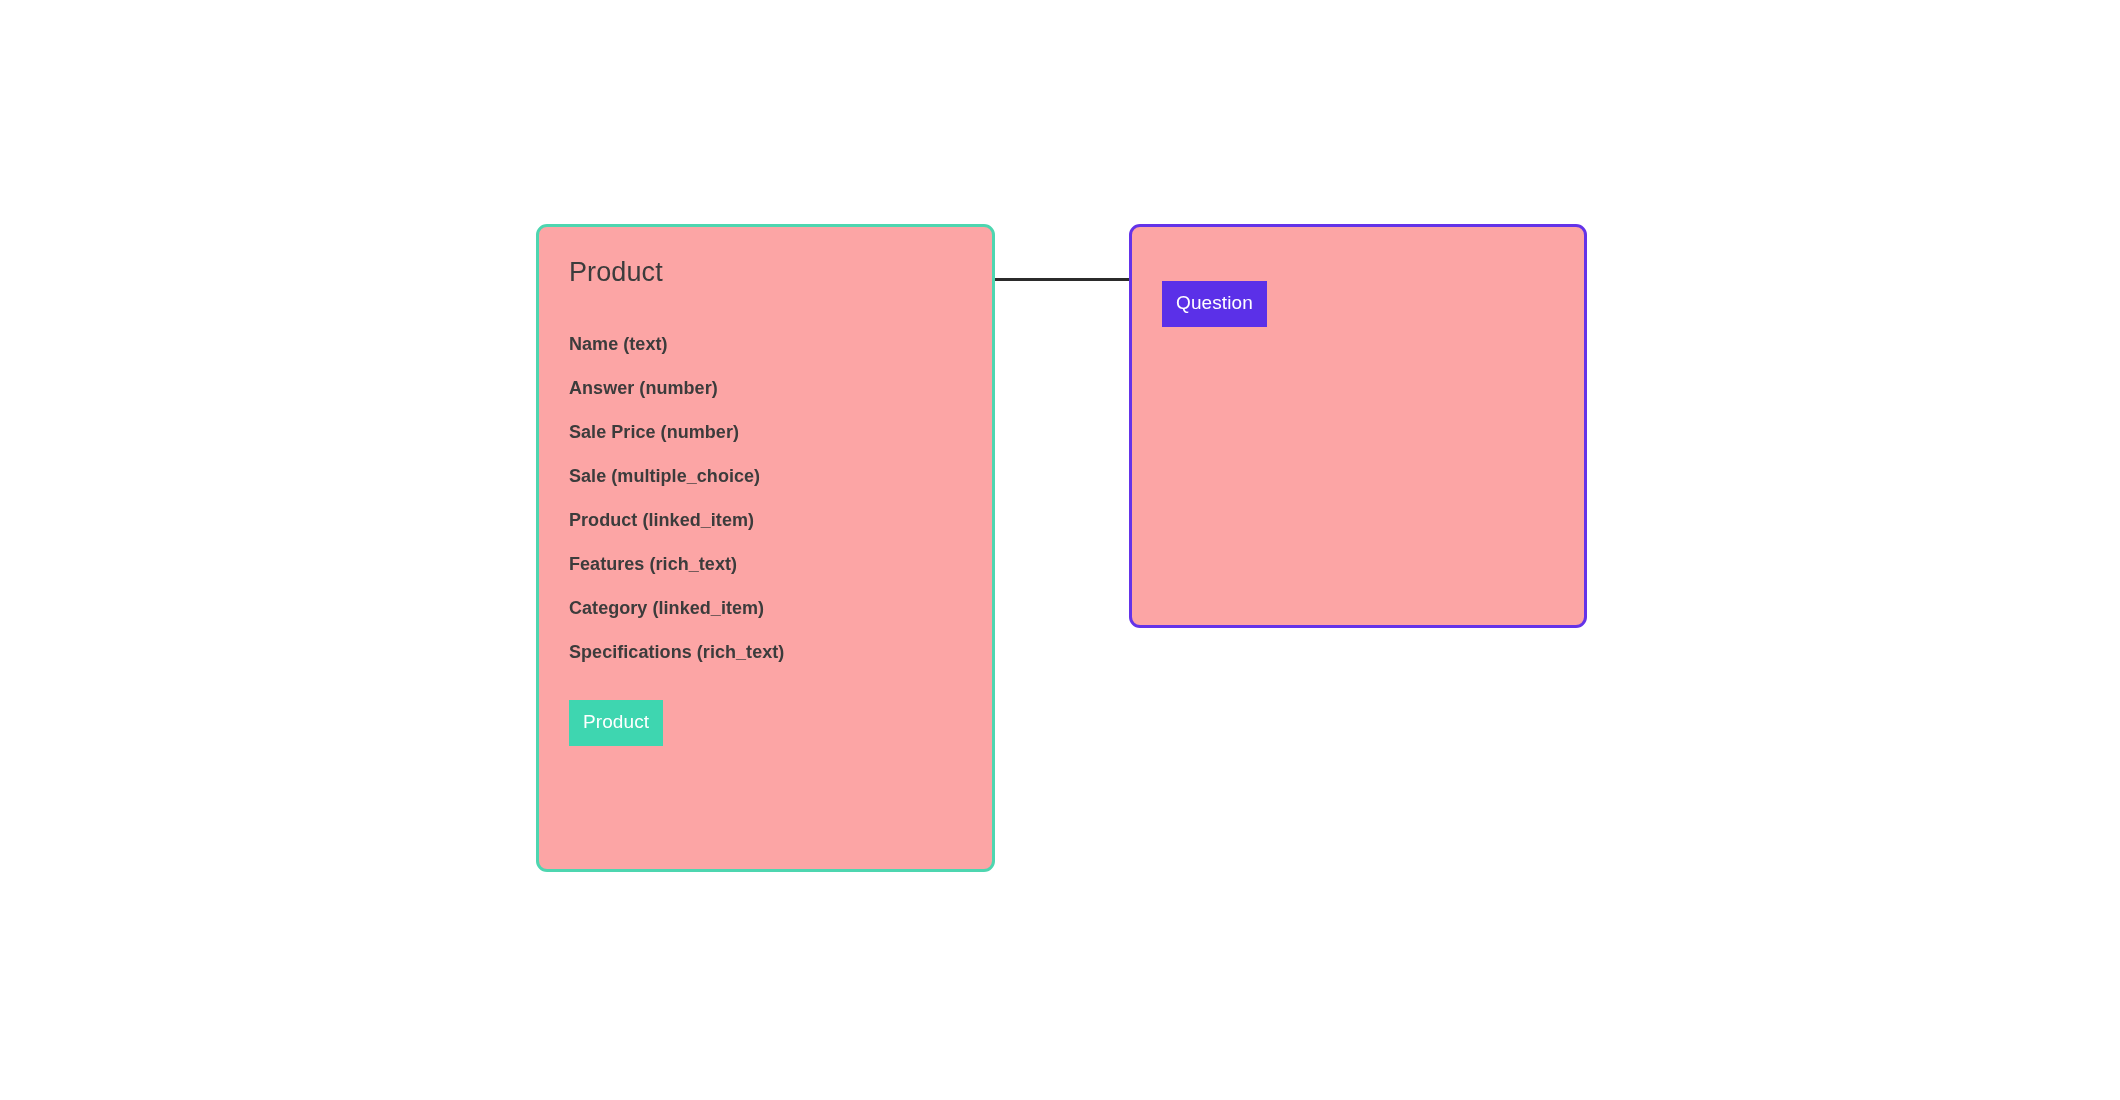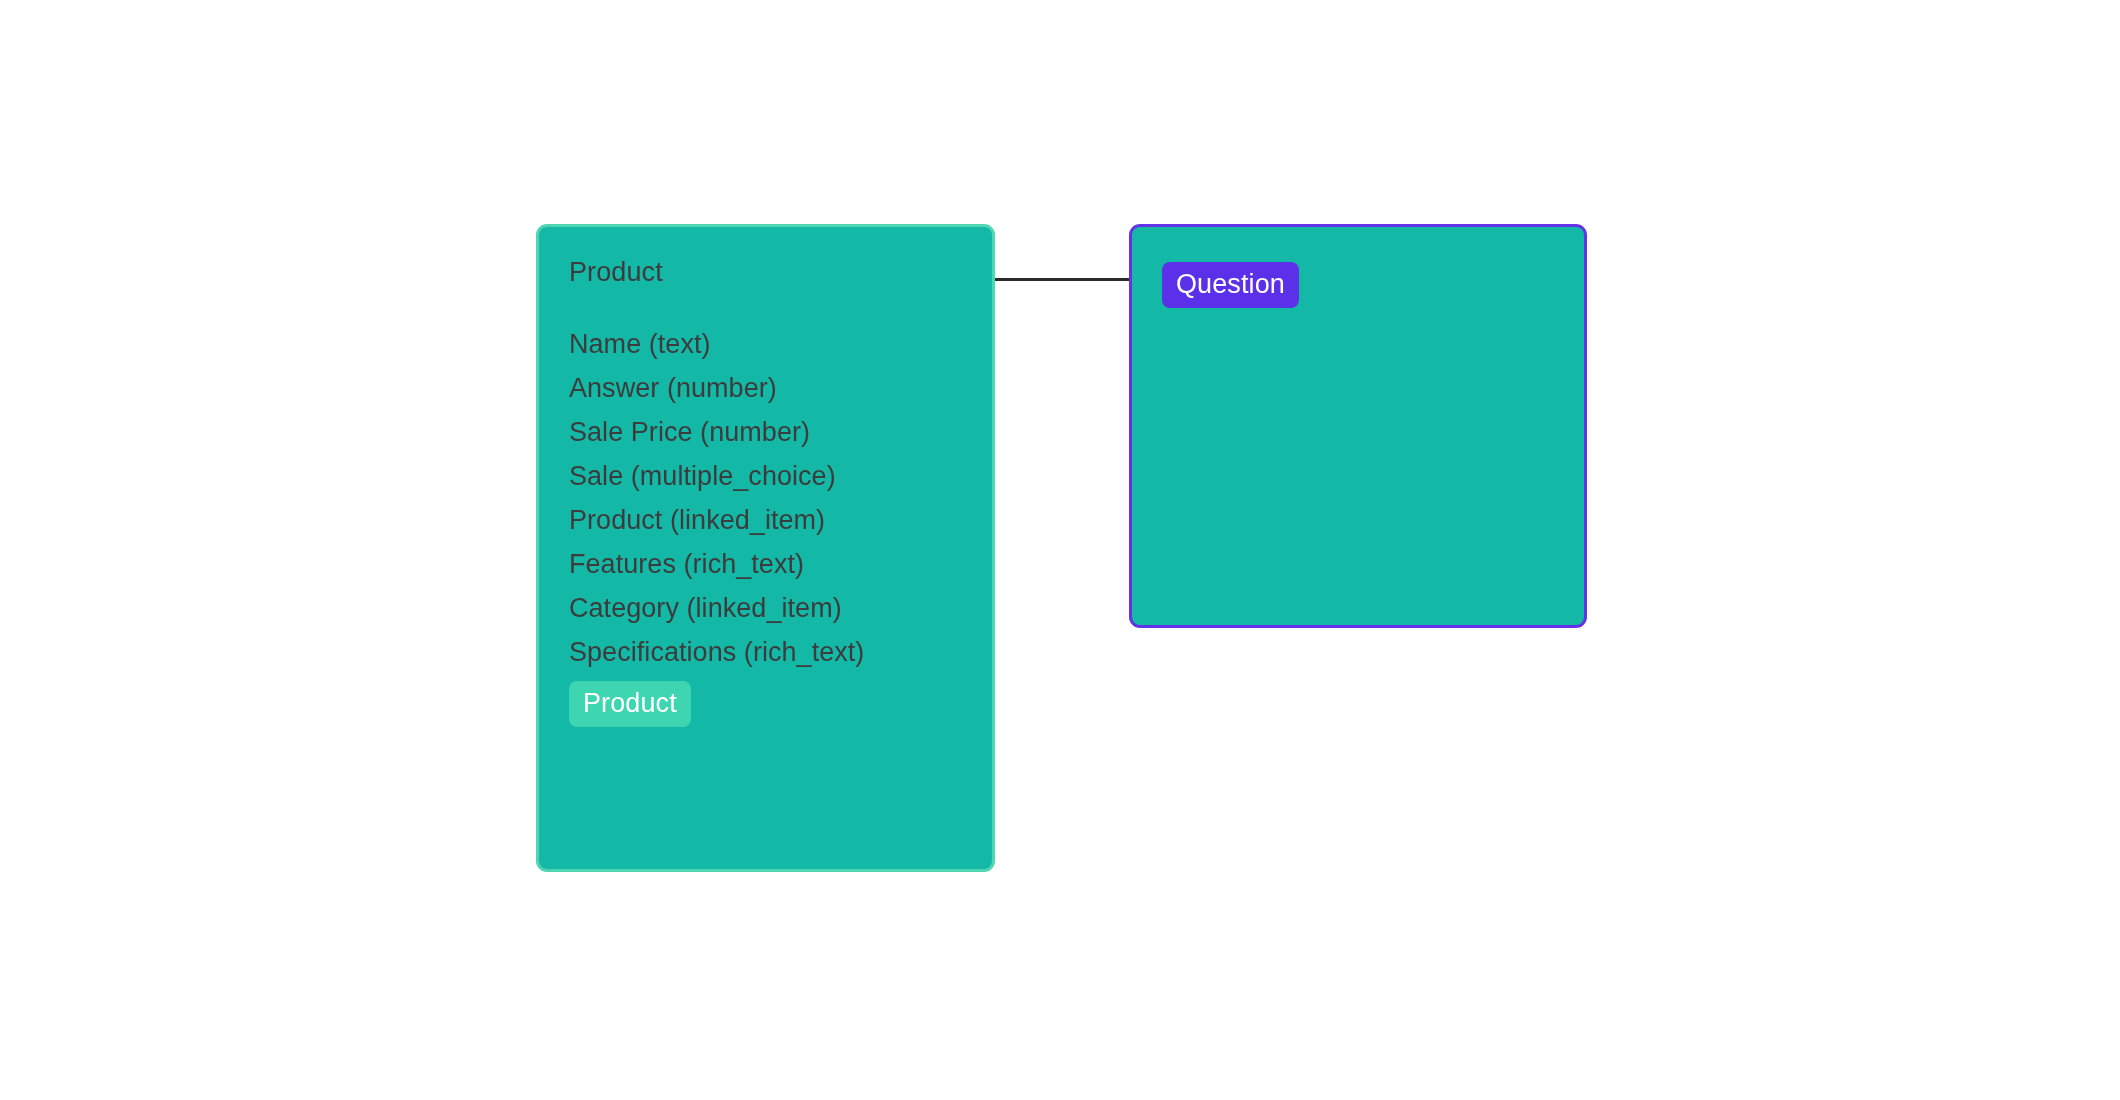--- a/index.html
+++ b/index.html
@@ -19,21 +19,21 @@
     width: 2120px;
     height: 1100px;
     overflow: hidden;
     background: #ffffff;
   }
 
   
   .entity-card {
     position: absolute;
     box-sizing: border-box;
-    background: #14b8a6;
+    background: #fca5a5;
     border-style: solid;
     border-width: 3px;
     border-radius: 11px;
     padding: 28px 30px 30px 30px;
   }
 
   .card-product {
     left: 536px;
     top: 224px;
     width: 459px;
@@ -59,38 +59,38 @@
   }
 
   .field-list {
     margin: 0;
     padding: 0;
     list-style: none;
     margin-top: 33px;
   }
 
   .field-row {
-    font-size: 27px;
+    font-size: 18px;
     line-height: 44px;
     color: #3c3c3c;
-    font-weight: 400;
+    font-weight: 700;
     letter-spacing: 0.05px;
     white-space: nowrap;
   }
 
   .entity-badge {
     display: inline-block;
-    margin-top: 7px;
+    margin-top: 26px;
     padding: 5px 14px 7px 14px;
-    font-size: 27px;
+    font-size: 19px;
     line-height: 34px;
     color: #ffffff;
     letter-spacing: 0.1px;
     white-space: nowrap;
-    border-radius: 8px;
+    border-radius: 0;
   }
 
   .badge-product { background: #3ed6b0; }
   .badge-question { background: #5b30e8; }
 
   
   .relation-line {
     position: absolute;
     left: 992px;
     top: 278px;

